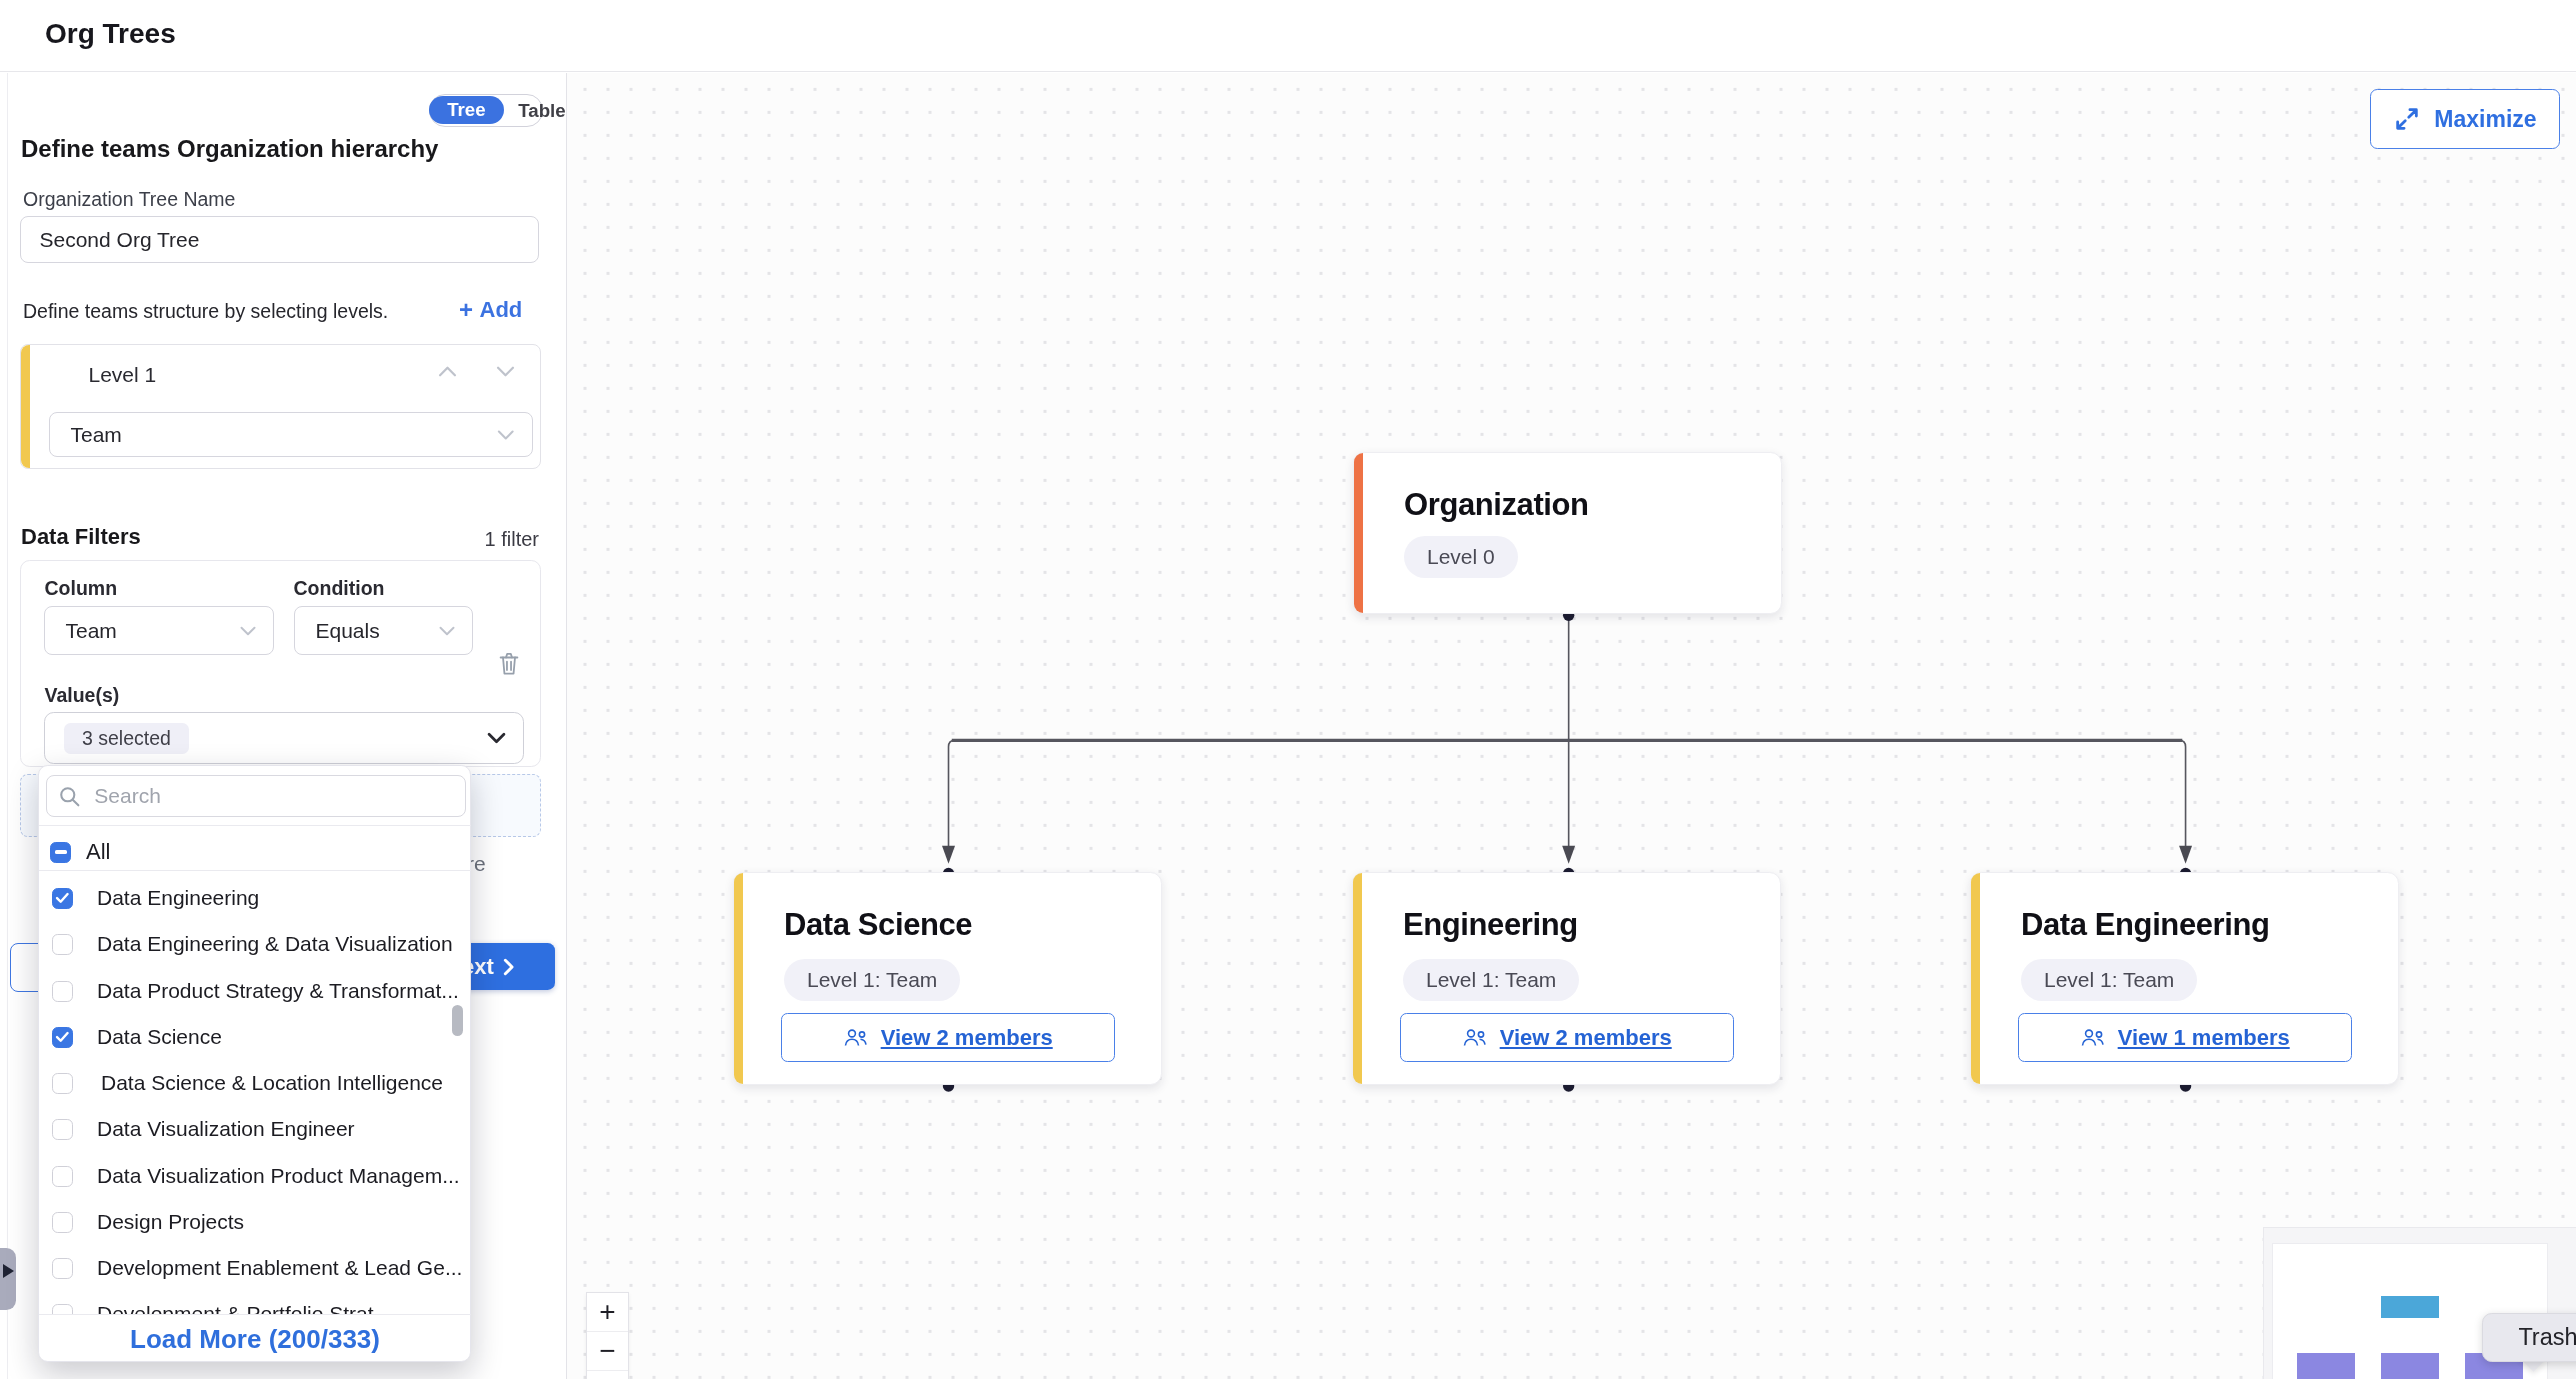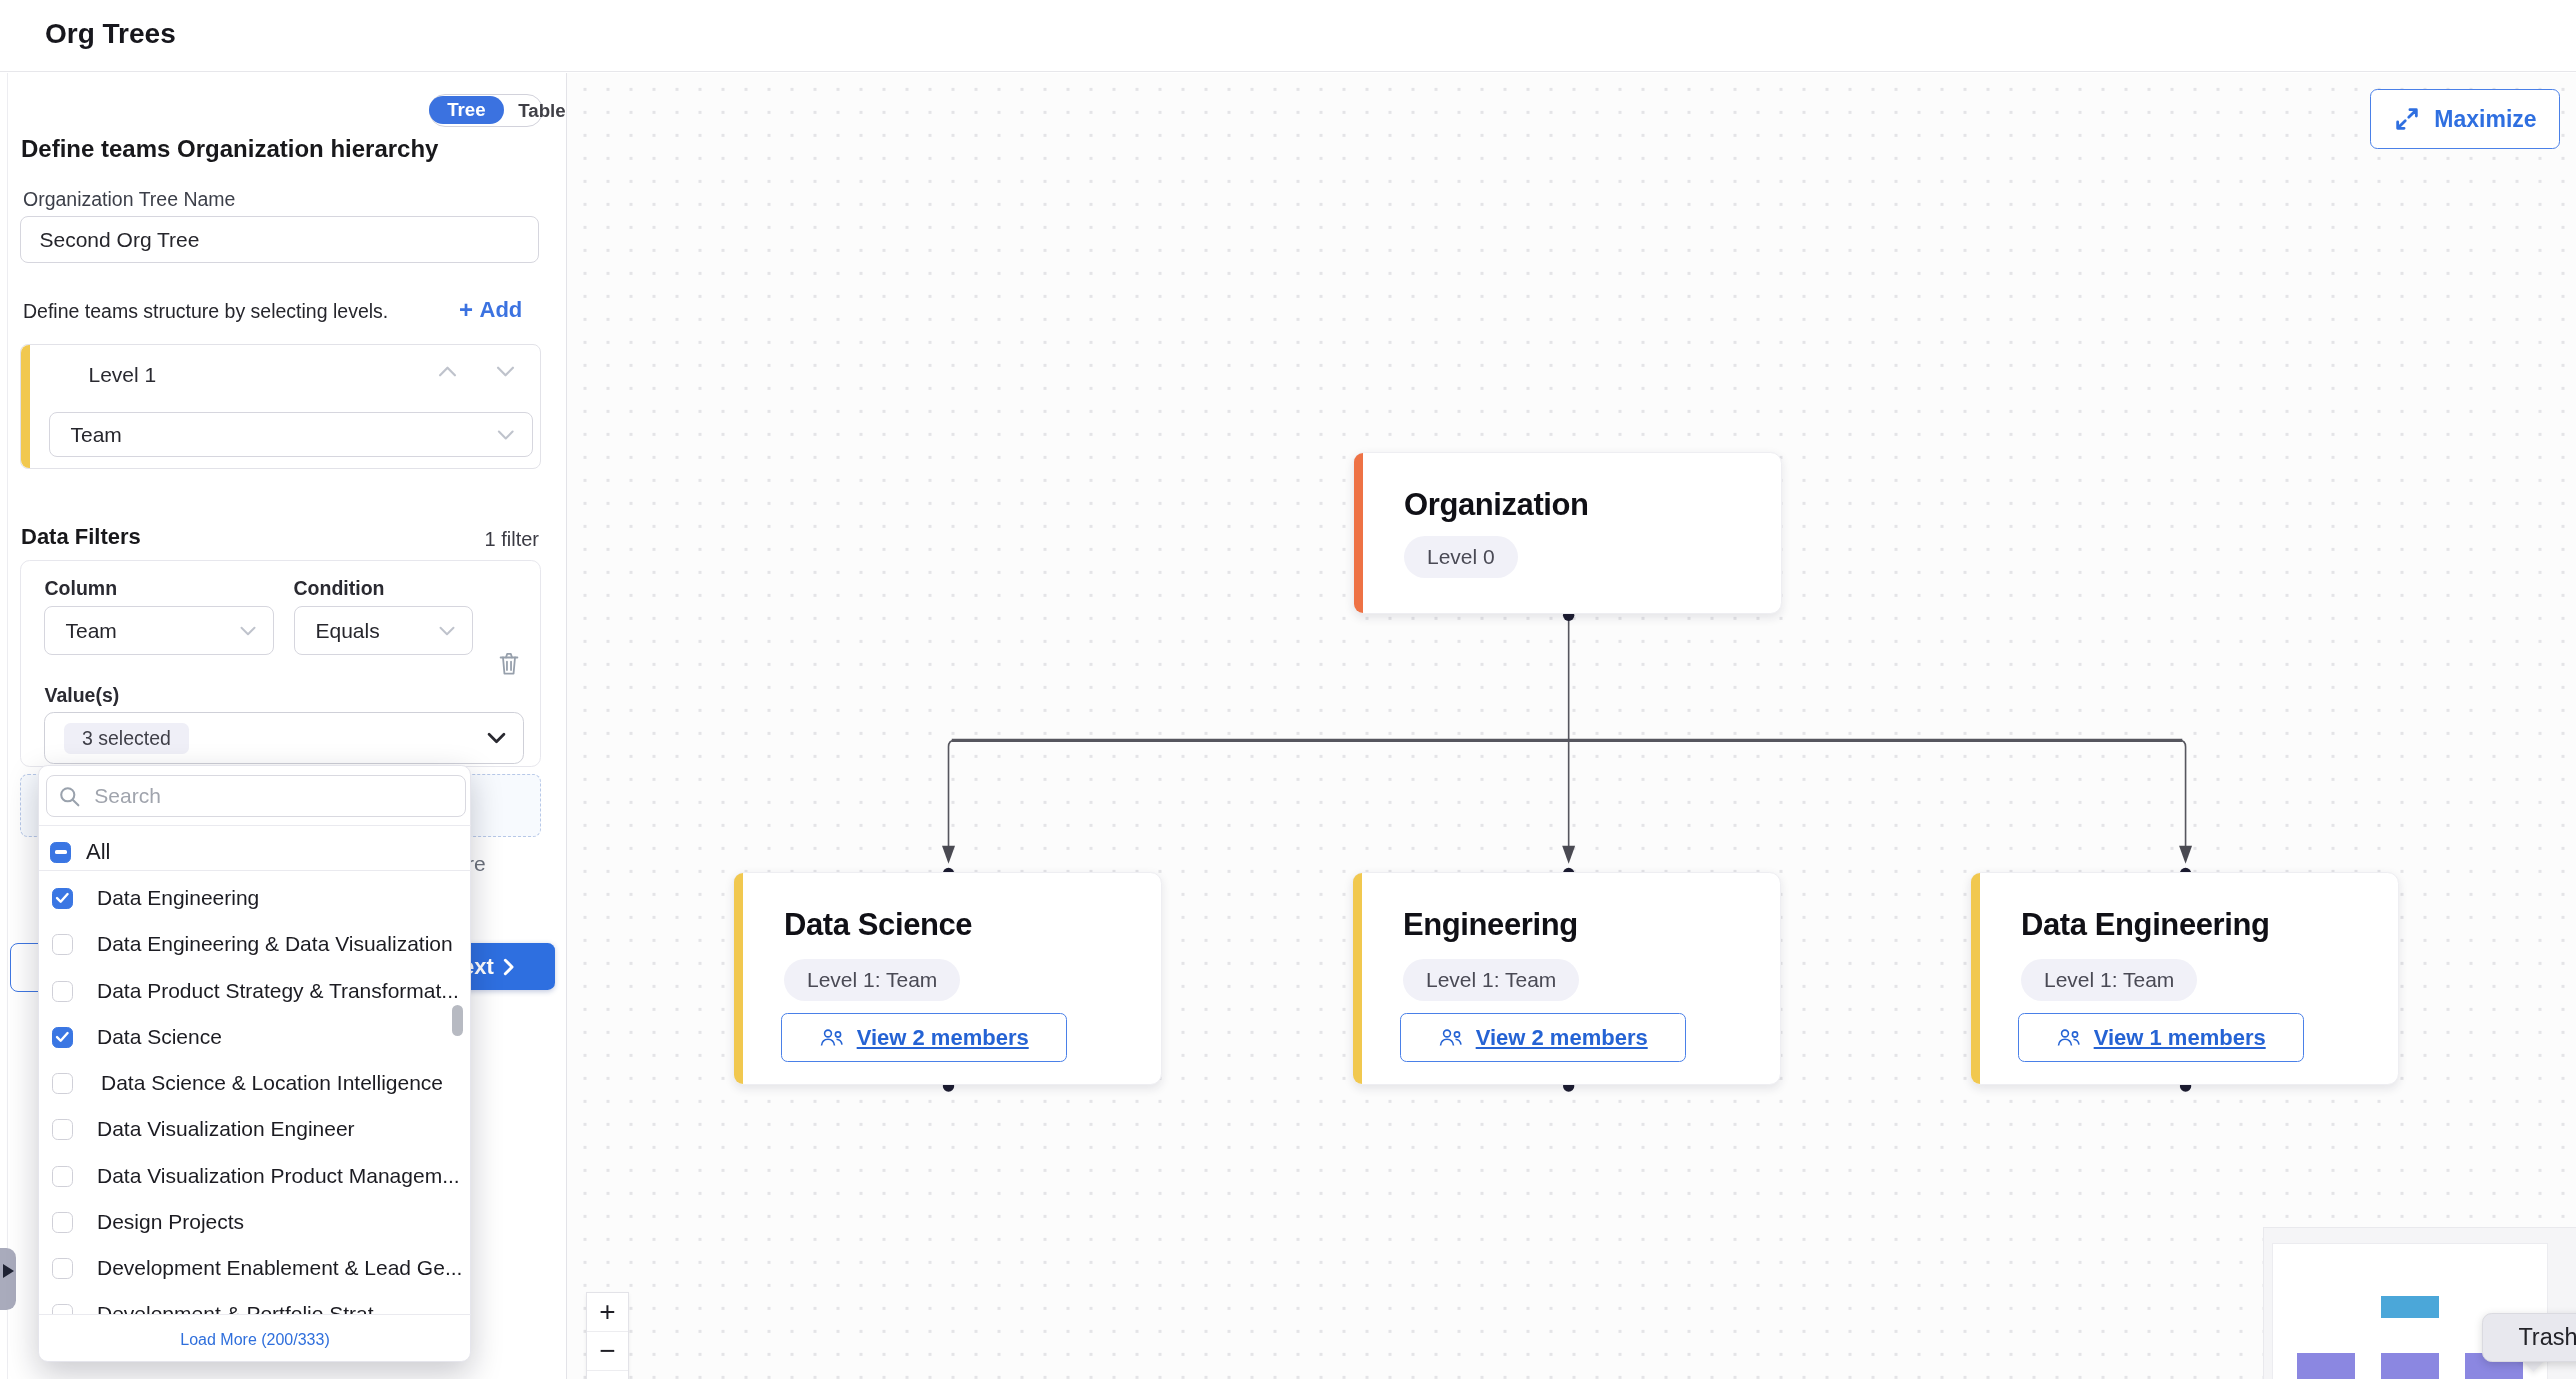--- a/index.html
+++ b/index.html
@@ -45,32 +45,32 @@
   .search-box input{border:none;outline:none;font-size:21px;color:#26262c;width:308px;font-family:inherit;}
   .search-box input::placeholder{color:#a0a4ad;}
   .pop-div{position:absolute;left:0;width:432px;height:0.8px;background:#eaeaef;}
   .opt-row{position:absolute;left:0;width:410px;height:46px;display:flex;align-items:center;}
   .cb{width:21px;height:21px;border:0.8px solid #d0d0d8;border-radius:5.7px;background:#fff;box-sizing:border-box;flex:none;display:flex;align-items:center;justify-content:center;}
   .cb.checked,.cb.indet{background:#3a76e3;border-color:#3a76e3;}
   .cb .minus{width:11.4px;height:3.2px;background:#fff;border-radius:1.6px;}
   .opt-label{font-size:21px;color:#1c1c22;white-space:nowrap;}
   .list-clip{position:absolute;left:0;top:109px;width:432px;height:439px;overflow:hidden;}
   .scroll-thumb{position:absolute;left:413px;top:176px;width:10.6px;height:31px;background:#b7bac2;border-radius:5.7px;}
-  .load-more{position:absolute;left:0;top:548px;width:432px;height:49px;border-top:0.8px solid #eaeaef;display:flex;align-items:center;justify-content:center;font-size:16px;font-weight:400;color:#2f6fdc;cursor:pointer;}
+  .load-more{position:absolute;left:0;top:548px;width:432px;height:49px;border-top:0.8px solid #eaeaef;display:flex;align-items:center;justify-content:center;font-size:26px;font-weight:700;color:#2f6fdc;cursor:pointer;}
   
   .canvas{left:567px;top:73px;width:2009px;height:1307px;background:#fcfcfc;
     background-image:radial-gradient(circle,#e4e4e7 1.9px,transparent 2px);
     background-size:23px 23px;background-position:6.5px 4.9px;}
   .maximize{left:2370px;top:89px;width:188px;height:58px;background:#fff;border:1.6px solid #4a80e8;border-radius:7.3px;display:flex;align-items:center;justify-content:center;gap:13px;cursor:pointer;}
   .maximize span{color:#2f6fe0;font-size:23px;font-weight:700;}
   .node{background:#fff;border:0.8px solid #eeeef2;border-radius:11.4px;box-shadow:0 3.2px 9.7px rgba(30,30,60,.10);box-sizing:border-box;}
   .node .bar{position:absolute;left:0;top:0;width:9px;height:100%;border-radius:11.4px 0 0 11.4px;}
   .node .ttl{position:absolute;left:50px;font-size:31px;font-weight:700;color:#101016;letter-spacing:-0.4px;}
   .node .badge{position:absolute;left:50px;background:#f1f1f8;border-radius:21px;color:#4a4a55;font-size:21px;display:flex;align-items:center;padding:0 23px;height:42px;}
-  .view-btn{position:absolute;left:47px;width:286px;height:49px;border:1.6px solid #4a80e8;border-radius:6.5px;background:#fff;box-sizing:border-box;display:flex;align-items:center;justify-content:center;gap:11.4px;cursor:pointer;}
+  .view-btn{position:absolute;left:47px;width:334px;height:49px;border:1.6px solid #4a80e8;border-radius:6.5px;background:#fff;box-sizing:border-box;display:flex;align-items:center;justify-content:center;gap:11.4px;cursor:pointer;}
   .view-btn .vtext{color:#2563d4;font-size:22px;font-weight:700;text-decoration:underline;}
   .zoomctl{left:586px;top:1292px;width:41px;background:#fff;border:0.8px solid #e3e3e8;box-shadow:0 1.6px 4px rgba(0,0,0,.06);}
   .zoomctl .zbtn{width:41px;height:39px;display:flex;align-items:center;justify-content:center;font-size:28px;color:#1f1f26;border-bottom:0.8px solid #ededf0;background:#fff;box-sizing:border-box;cursor:pointer;}
   
   .minimap{left:2263px;top:1227px;width:325px;height:162px;background:#f5f5f7;border:0.8px solid #e9e9ed;box-sizing:border-box;}
   .minimap .inner{position:absolute;left:8px;top:14.6px;width:274px;height:148px;background:#fff;border:0.8px solid #ececf0;}
   .mini-rect{position:absolute;}
   
   .tooltip{left:2482px;top:1313px;width:130px;height:47px;background:#e8e8ee;border:0.8px solid #dadae0;border-radius:9.7px;box-shadow:0 2.4px 8px rgba(0,0,0,.15);display:flex;align-items:center;justify-content:center;font-size:23.5px;color:#232329;z-index:45;}
   .tooltip-tail{left:2522px;top:1344px;width:23px;height:23px;background:#e8e8ee;transform:rotate(45deg);z-index:44;box-shadow:2.4px 2.4px 4.9px rgba(0,0,0,.08);}

